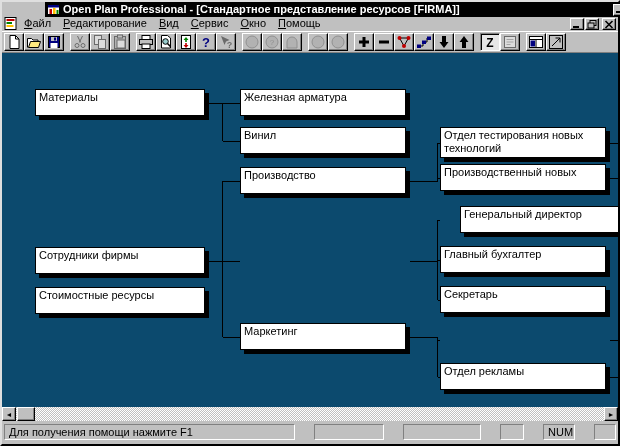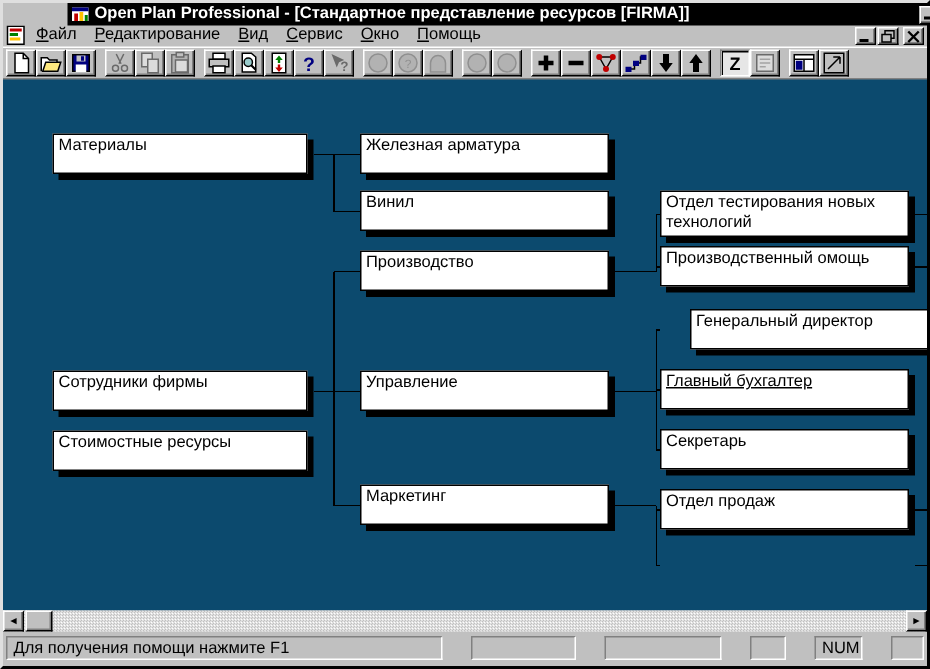--- a/index.html
+++ b/index.html
@@ -391,28 +391,27 @@
         <line x1="608" y1="125" x2="616" y2="125"></line>
         <line x1="608" y1="287" x2="616" y2="287"></line>
         <line x1="608" y1="324" x2="616" y2="324"></line>
       </svg>
   <div class="node" style="left: 33px; top: 36px; width: 170px; height: 27px;"><span>Материалы</span></div>
       <div class="node" style="left: 33px; top: 194px; width: 170px; height: 27px;"><span>Сотрудники фирмы</span></div>
       <div class="node" style="left: 33px; top: 234px; width: 170px; height: 27px;"><span>Стоимостные ресурсы</span></div>
       <div class="node" style="left: 238px; top: 36px; width: 166px; height: 27px;"><span>Железная арматура</span></div>
       <div class="node" style="left: 238px; top: 74px; width: 166px; height: 27px;"><span>Винил</span></div>
       <div class="node" style="left: 238px; top: 114px; width: 166px; height: 27px;"><span>Производство</span></div>
-      <div class="node" style="left: 238px; top: 194px; width: 166px; height: 27px;"><span>Управление</span></div>
       <div class="node" style="left: 238px; top: 270px; width: 166px; height: 27px;"><span>Маркетинг</span></div>
       <div class="node" style="left: 438px; top: 74px; width: 166px; height: 31px;"><span>Отдел тестирования новых технологий</span></div>
-      <div class="node" style="left: 438px; top: 111px; width: 166px; height: 27px;"><span>Производственный омощь</span></div>
+      <div class="node" style="left: 438px; top: 111px; width: 166px; height: 27px;"><span>Производственный новых</span></div>
       <div class="node" style="left: 438px; top: 153px; width: 166px; height: 27px; margin-left: 20px;"><span>Генеральный директор</span></div>
-      <div class="node" style="left: 438px; top: 193px; width: 166px; height: 27px; text-decoration: underline;"><span>Главный бухгалтер</span></div>
+      <div class="node" style="left: 438px; top: 193px; width: 166px; height: 27px;"><span>Главный бухгалтер</span></div>
       <div class="node" style="left: 438px; top: 233px; width: 166px; height: 27px;"><span>Секретарь</span></div>
-      <div class="node" style="left: 438px; top: 273px; width: 166px; height: 27px;"><span>Отдел продаж</span></div>
+      <div class="node" style="left: 438px; top: 310px; width: 166px; height: 27px;"><span>Отдел рекламы</span></div>
     </div>
 
   <div class="hscroll">
     <span class="sbtn left">
         <span>◄</span>
       </span>
     <span class="sthumb"></span>
     <span class="sbtn right">
         <span>►</span>
       </span>

